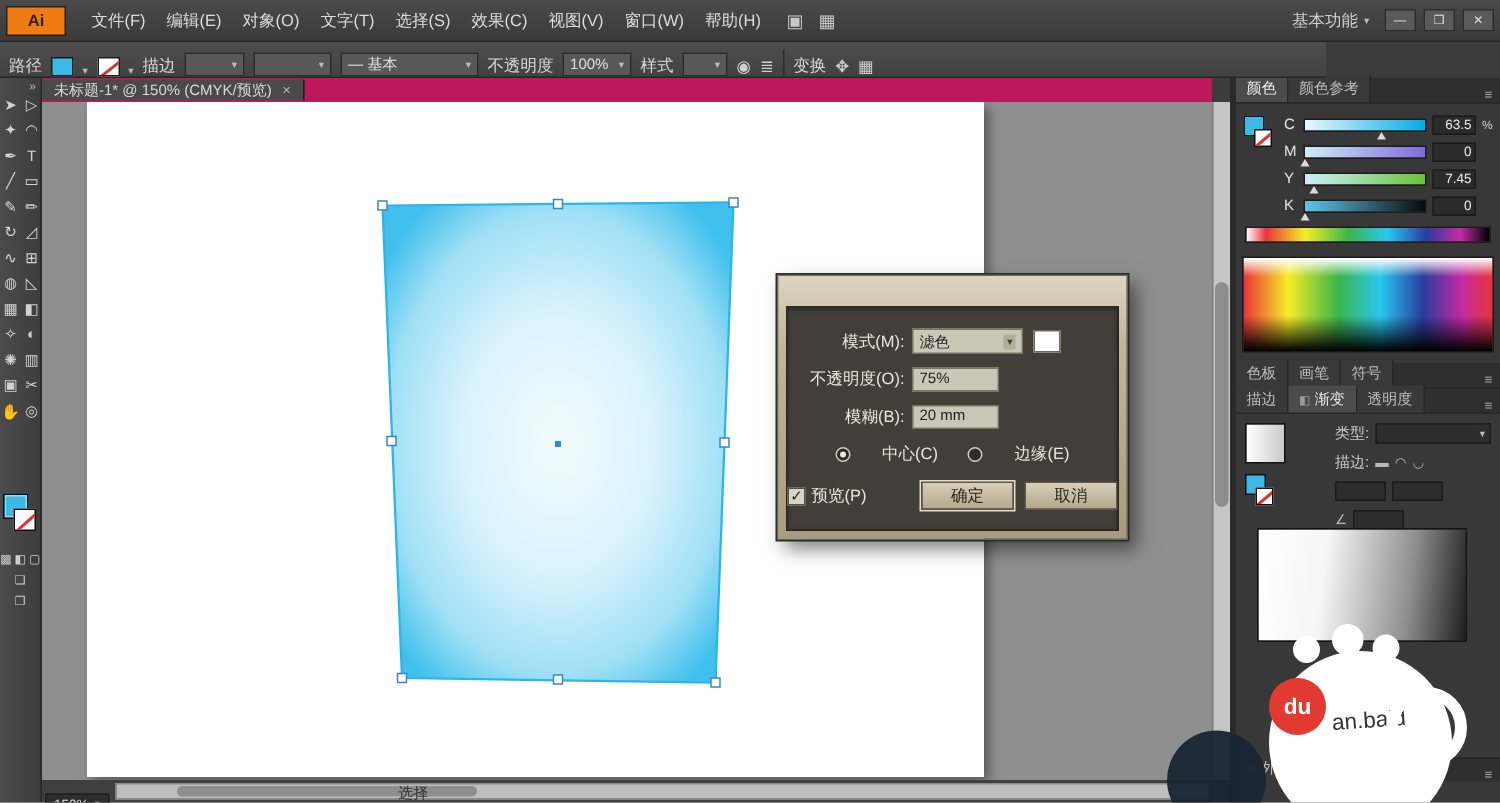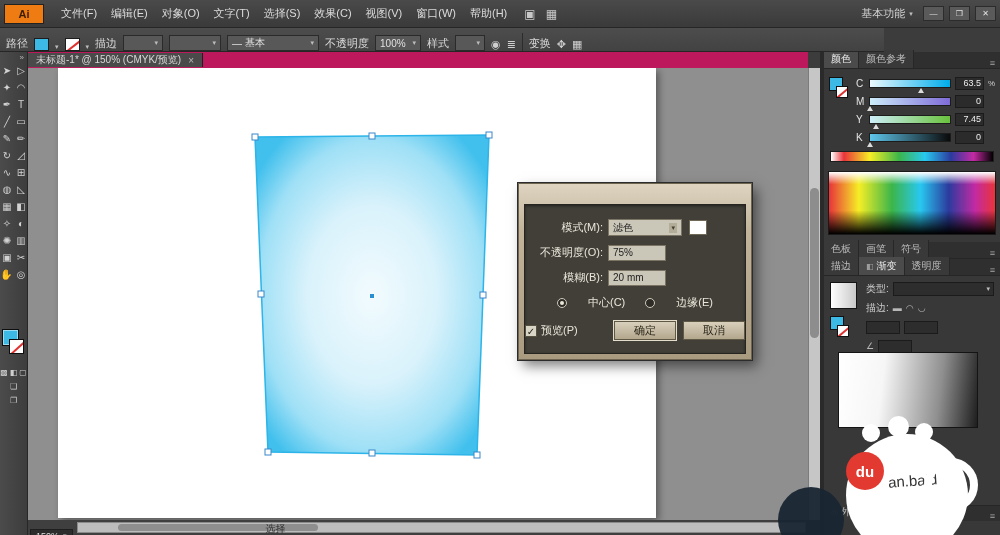--- a/index.html
+++ b/index.html
@@ -107,21 +107,21 @@
     background:
       linear-gradient(to bottom,#fff 0%,rgba(255,255,255,0) 20%,rgba(0,0,0,0) 62%,#000 100%),
       linear-gradient(to right,#e8343a,#f6ee26 18%,#3bb54a 38%,#28c8f0 55%,#2b3b9e 72%,#c32aa3 88%,#e8343a 100%); }
   .dtabs { margin-top:7px; }
   .grad-body { display:flex; gap:6px; padding:6px; }
   .grad-left { width:30px; position:relative; height:62px; }
   .grad-sq { width:27px; height:27px; background:linear-gradient(90deg,#fff,#c9c9c9); border:1px solid #141414; }
   .grad-left .mini-fill { top:34px; left:0; }
   .grad-left .mini-stroke { top:43px; left:7px; }
   .grad-rows { flex:1; display:flex; flex-direction:column; gap:5px; font-size:10px; color:#c9c9c9; }
-  .grow { display:flex; align-items:center; gap:4px; height:14px; }
+  .grow { display:flex; align-items:center; gap:4px; height:14px;margin-left:24px; }
   .g-dd { flex:1; height:14px; background:#2d2d2d; border:1px solid #1b1b1b; display:flex; align-items:center; padding:0 3px; }
   .g-dd .caret { margin-left:auto; }
   .g-ico { color:#b8b8b8; font-size:9px; }
   .g-box { width:34px; height:13px; background:#2d2d2d; border:1px solid #1b1b1b; }
   .ramp { position:absolute; left:14px; top:300px; width:140px; height:76px; border:1px solid #141414;
     background:linear-gradient(97deg,#ffffff 0%,#f6f6f6 32%,#8f8f8f 72%,#1e1e1e 100%); }
   .bottom-tabs { position:absolute; left:0; bottom:14px; width:176px; display:flex; align-items:flex-end;
     height:16px; background:#2f2f2f; border-top:1px solid #262626; }
   .bt-ico { font-size:8px; color:#9c9c9c; }
 

